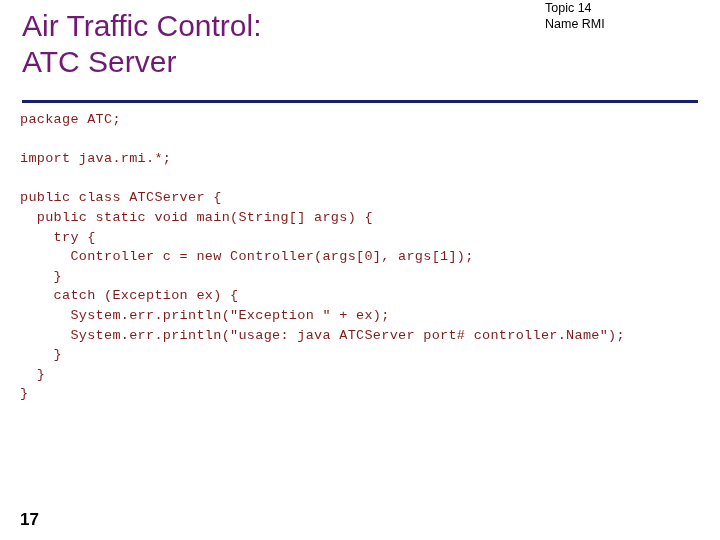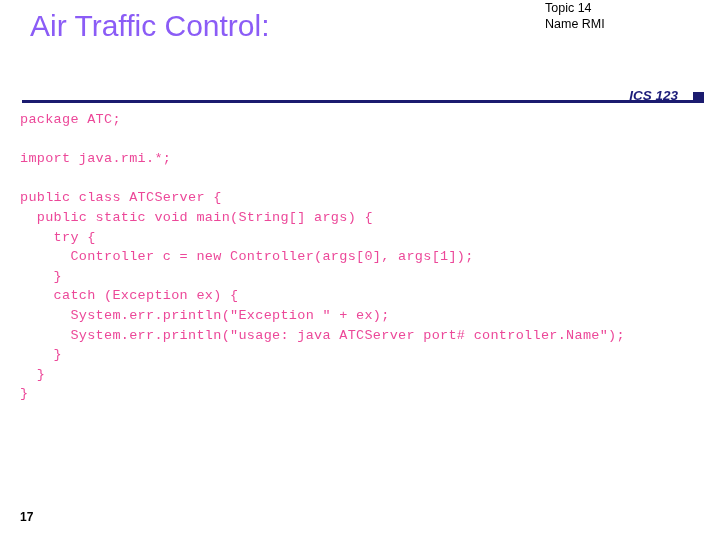--- a/index.html
+++ b/index.html
@@ -20,24 +20,23 @@
     height: 540px;
   }
   .title {
     position: absolute;
     left: 22px;
     top: 8px;
     width: 430px;
     font-family: "Liberation Sans", sans-serif;
     font-size: 30px;
     line-height: 36px;
-    color: #8b5cf6;
+    color: #701a75;
     font-weight: normal;
     letter-spacing: 0px;
-    margin-left: 8px;
   }
   .topic-block {
     position: absolute;
     left: 545px;
     top: 0;
     width: 170px;
     font-size: 12.5px;
     line-height: 16px;
     color: #000000;
   }
@@ -75,54 +74,51 @@
     background: #1b1b6f;
   }
   .code {
     position: absolute;
     left: 20px;
     top: 110px;
     width: 700px;
     font-family: "Liberation Mono", "DejaVu Sans Mono", monospace;
     font-size: 13.5px;
     line-height: 19.6px;
-    color: #ec4899;
+    color: #7f1d1d;
     white-space: pre;
     letter-spacing: 0.3px;
   }
   .code div {
     height: 19.6px;
   }
   .page-number {
     position: absolute;
     left: 20px;
     top: 510px;
-    font-size: 12px;
+    font-size: 17px;
     font-weight: bold;
     color: #000000;
   }
 </style>
 </head>
 <body>
 
 <div class="slide">
 
   <div class="title">
     <div>Air Traffic Control:</div>
+    <div>ATC Server</div>
   </div>
 
   <div class="topic-block">
     <div>Topic 14</div>
     <div>Name RMI</div>
   </div>
 
-  <div class="course-row">
-    <div class="course-label">ICS 123</div>
-    <div class="course-square"></div>
-  </div>
 
   <div class="rule"></div>
 
   <div class="code"><div>package ATC;</div><div>&nbsp;</div><div>import java.rmi.*;</div><div>&nbsp;</div><div>public class ATCServer {</div><div>  public static void main(String[] args) {</div><div>    try {</div><div>      Controller c = new Controller(args[0], args[1]);</div><div>    }</div><div>    catch (Exception ex) {</div><div>      System.err.println("Exception " + ex);</div><div>      System.err.println("usage: java ATCServer port# controller.Name");</div><div>    }</div><div>  }</div><div>}</div></div>
 
   <div class="page-number">17</div>
 
 </div>
 
 </body></html>

